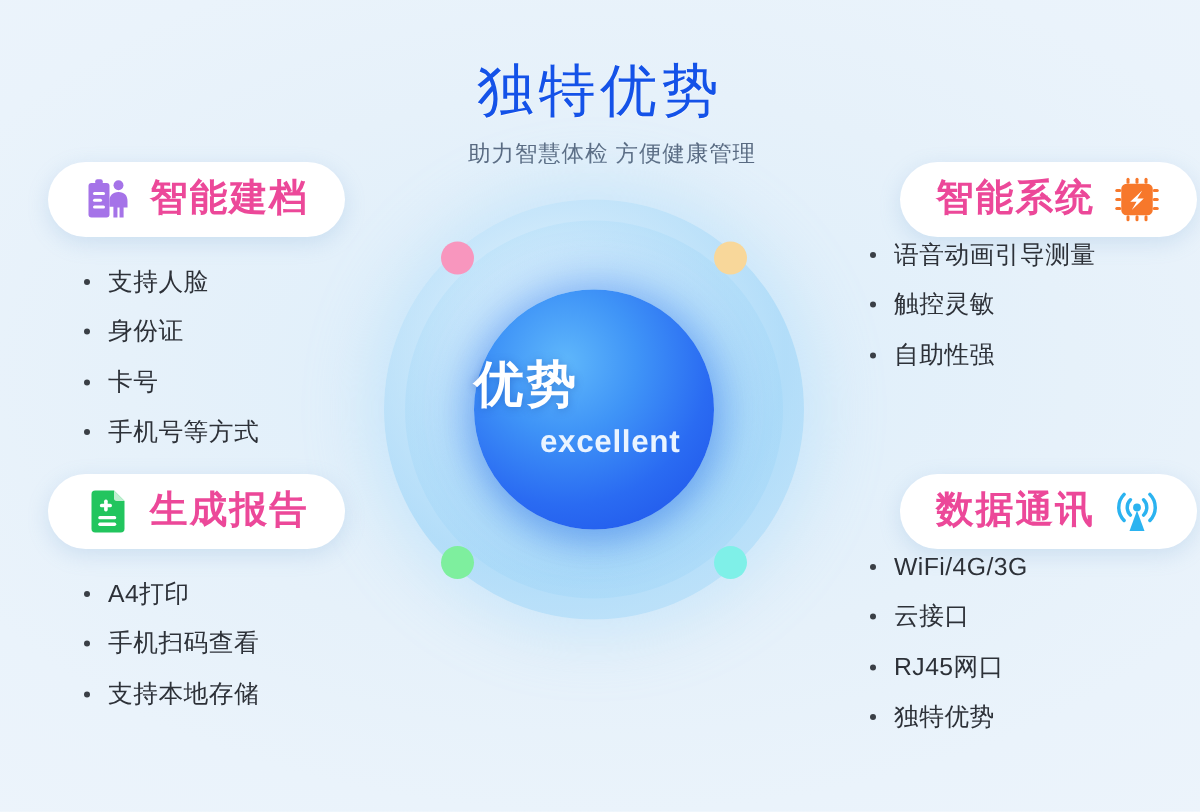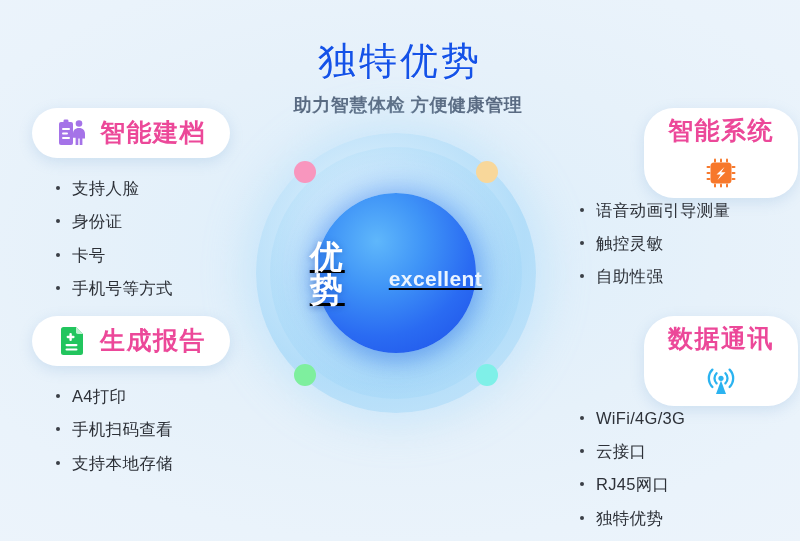--- a/index.html
+++ b/index.html
@@ -34,24 +34,24 @@
   .title {
     font-size: 38px;
     font-weight: 400;
     letter-spacing: 3px;
     color: #1452e8;
     line-height: 1.15;
     text-shadow: 0 1px 0 rgba(255,255,255,0.6);
   }
   .subtitle {
     margin-top: 9px;
-    font-size: 18px;
+    font-size: 15px;
     letter-spacing: 0.6px;
     color: #5a6b82;
-    font-weight: 700;
+    font-weight: 400;
     padding-left: 16px;
   }
 
   
   .halo {
     position: absolute;
     left: 256px;
     top: 133px;
     width: 280px;
     height: 280px;
@@ -72,24 +72,22 @@
   .core {
     position: absolute;
     left: 316px;
     top: 193px;
     width: 160px;
     height: 160px;
     border-radius: 50%;
     background: radial-gradient(circle at 38% 30%, #5fb7fb 0%, #3f94f7 32%, #2a6bf2 64%, #1d4fe8 100%);
     box-shadow: 0 0 28px 10px rgba(58,140,246,0.45), 0 6px 20px rgba(24,70,200,0.25);
     display: flex;
-    flex-direction: row;
-    align-items: center;
+    flex-direction: column;
     justify-content: center;
-    text-decoration: underline;
   }
   .core-cn {
     font-size: 33px;
     font-weight: 700;
     color: #ffffff;
     letter-spacing: 2px;
     line-height: 1;
     text-shadow: 0 1px 6px rgba(16,60,160,0.35);
   }
   .core-en {
@@ -122,21 +120,21 @@
   .pill {
     display: inline-flex;
     align-items: center;
     gap: 12px;
     background: #ffffff;
     border-radius: 30px;
     padding: 9px 24px;
     box-shadow: 0 4px 14px rgba(110,160,210,0.22);
     white-space: nowrap;
   }
-  .quad.tr .pill, .quad.br .pill { float: right; flex-direction: column; }
+  .quad.tr .pill, .quad.br .pill { float: right; }
   .pill-label {
     font-size: 25px;
     font-weight: 700;
     color: #ec4899;
     letter-spacing: 1.5px;
     line-height: 1.1;
   }
   .icon-box {
     width: 32px;
     height: 32px;

